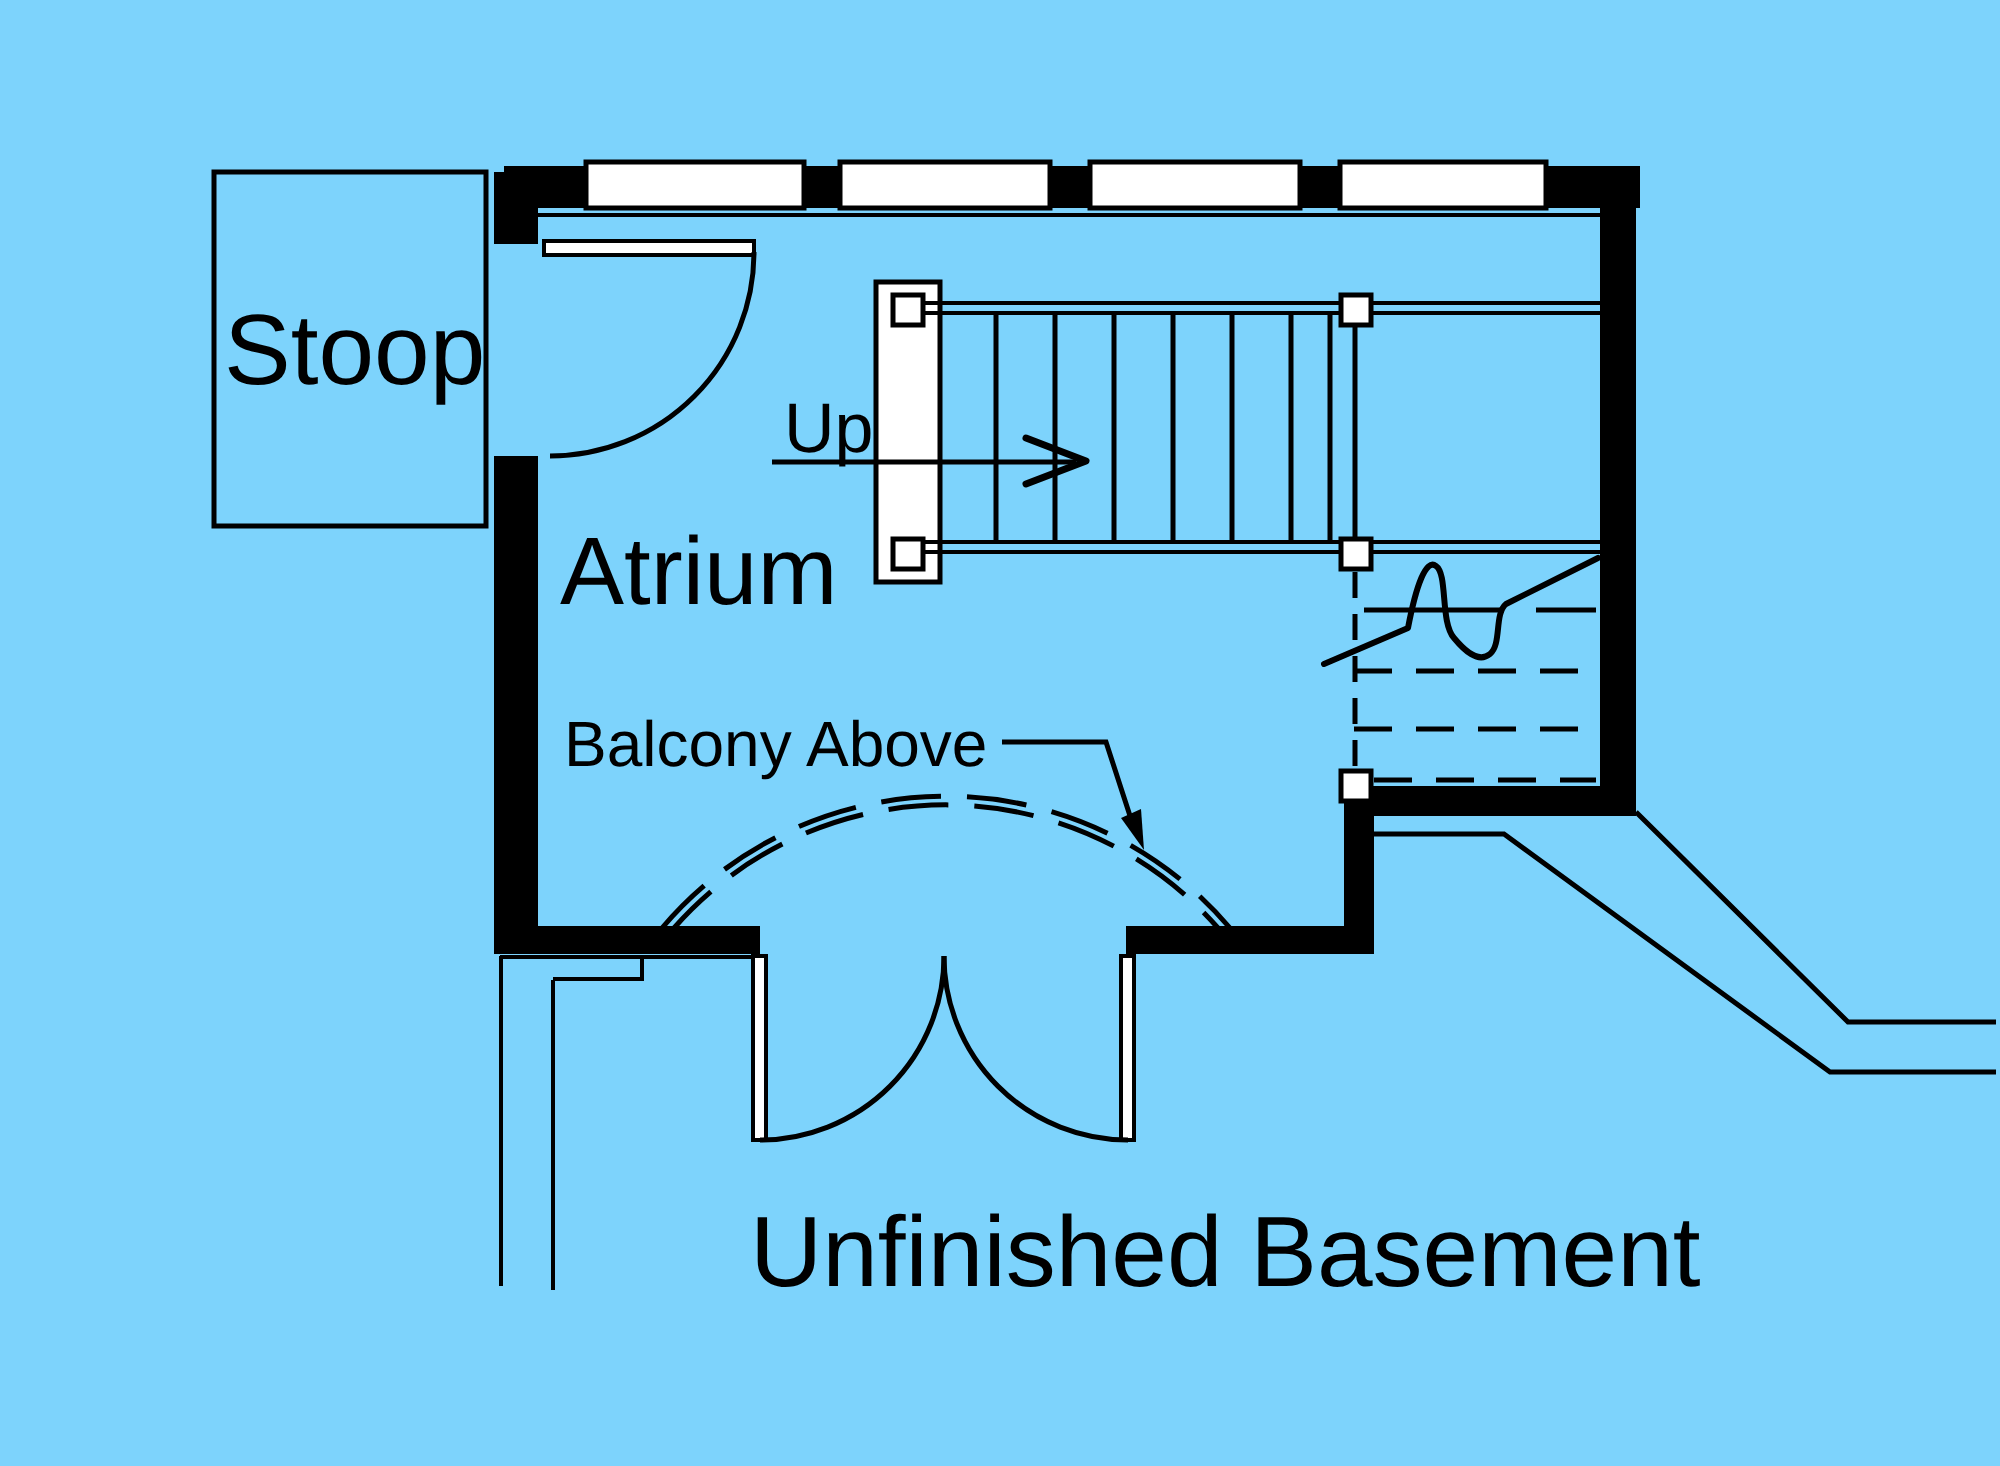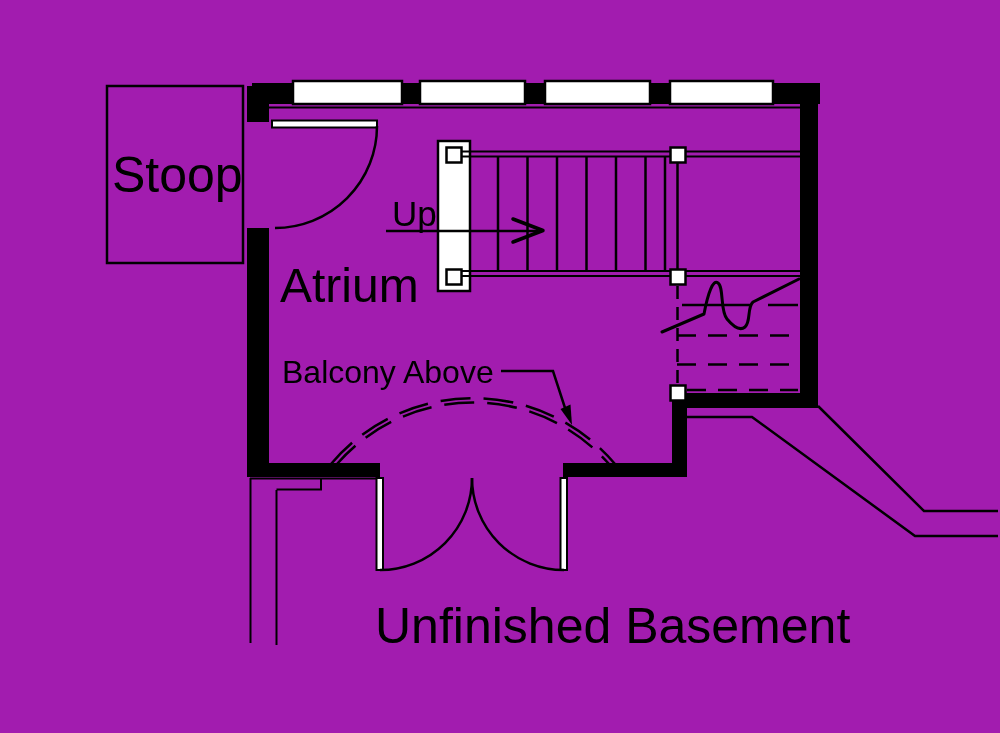--- a/index.html
+++ b/index.html
@@ -1,19 +1,19 @@
 <!DOCTYPE html>
 <html><head>
 <meta charset="utf-8">
 <style>
   html,body{margin:0;padding:0;background:#ffffff;}
   .canvas{
     position:relative;
     width:1000px;height:733px;
-    background:#a21caf;
+    background:#7dd3fc;
     overflow:hidden;
     font-family:"Liberation Sans", sans-serif;
   }
   svg{display:block;}
   .wall{fill:#000000;stroke:none;}
   .thin{stroke:#000000;fill:none;}
   .white-fill{fill:#ffffff;stroke:#000000;}
   .room-label{fill:#000000;font-family:"Liberation Sans", sans-serif;}
 </style>
 </head>

